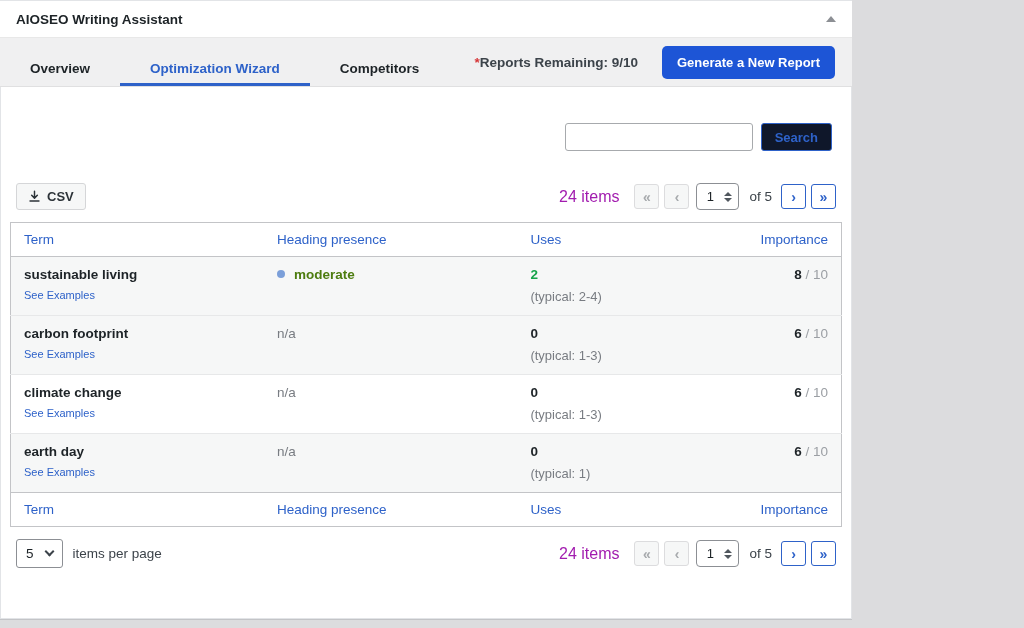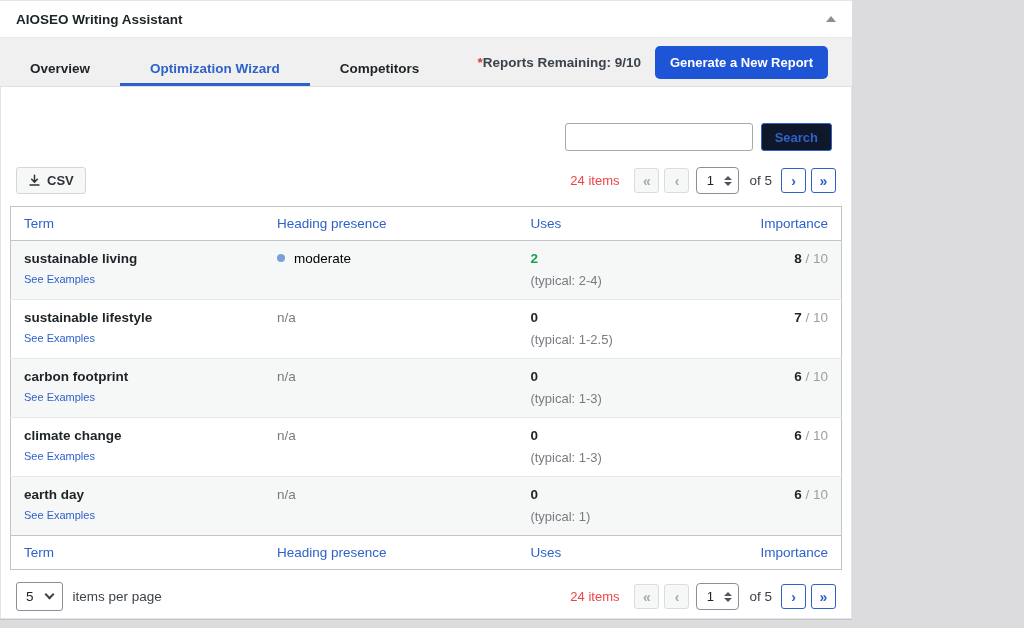--- a/index.html
+++ b/index.html
@@ -13,55 +13,55 @@
   
   .titlebar{height:38px;display:flex;align-items:center;justify-content:space-between;padding:0 16px;border-bottom:1px solid #e8e8e8;border-top:1px solid #e2e4e7;background:#fff;}
   .titlebar h1{font-size:13.5px;font-weight:bold;color:var(--dark);}
   .caret-up{width:0;height:0;border-left:5px solid transparent;border-right:5px solid transparent;border-bottom:6px solid #8c8f94;cursor:pointer;}
   
   .tabbar{height:49px;background:#f0f0f1;display:flex;align-items:stretch;border-bottom:1px solid #e0e0e1;}
   .tabs{display:flex;align-items:stretch;margin-top:12px;}
   .tab{display:flex;align-items:center;padding:0 30px;font-weight:bold;font-size:13.5px;color:var(--dark);position:relative;cursor:pointer;}
   .tab.active{color:var(--link);}
   .tab.active::after{content:"";position:absolute;left:0;right:0;bottom:0;height:3px;background:var(--link);}
-  .tabbar-right{margin-left:auto;display:flex;align-items:center;gap:14px;padding-right:24px;}
+  .tabbar-right{margin-left:auto;display:flex;align-items:center;gap:24px;padding-right:17px;}
   .reports{font-weight:bold;font-size:13.5px;color:var(--mid);}
   .reports .star{color:var(--red);}
   .btn-primary{background:var(--accent);color:#fff;font-weight:bold;font-size:13px;border:none;border-radius:5px;padding:9px 15px;cursor:pointer;font-family:inherit;}
   
   .content{padding:0 10px;}
   .search-row{display:flex;justify-content:flex-end;align-items:center;gap:8px;margin-top:36px;padding-right:10px;}
   .search-input{width:188px;height:28px;border:1px solid #a7aaad;border-radius:3px;padding:0 8px;font-size:13px;font-family:inherit;background:#fff;}
   .btn-search{height:28px;padding:0 13px;background:#0f172a;border:1px solid var(--link);color:var(--link);font-weight:bold;font-size:13px;border-radius:3px;cursor:pointer;font-family:inherit;}
-  .toolbar-row{display:flex;justify-content:space-between;align-items:center;margin-top:16px;padding:0 6px;}
+  .toolbar-row{display:flex;justify-content:space-between;align-items:center;margin-top:32px;padding:0 6px;}
   .btn-csv{display:flex;align-items:center;gap:6px;background:#f6f7f7;border:1px solid #d5d6d8;border-radius:3px;padding:5px 11px;font-weight:bold;font-size:13px;color:#2c3338;cursor:pointer;font-family:inherit;}
   
   .pager{display:flex;align-items:center;gap:5px;}
-  .pager .count{color:#ef4444;margin-right:10px;font-size:13px;}
+  .pager .count{color:#a21caf;margin-right:10px;font-size:16px;}
   .pg-btn{width:25px;height:25px;display:flex;align-items:center;justify-content:center;border-radius:3px;font-size:14px;font-weight:bold;cursor:pointer;user-select:none;}
   .pg-btn.disabled{background:#f6f7f7;border:1px solid #dcdcde;color:#a7aaad;cursor:default;}
   .pg-btn.enabled{background:#fff;border:1px solid var(--link);color:var(--link);}
   .page-box{display:flex;align-items:center;height:27px;border:1px solid #8c8f94;border-radius:4px;background:#fff;padding:0 3px 0 2px;margin:0 2px;}
   .page-box input{width:22px;border:none;outline:none;text-align:center;font-size:13px;font-family:inherit;color:var(--dark);}
   .stepper{display:flex;flex-direction:column;gap:2px;padding:0 3px;cursor:pointer;}
   .tri-up{width:0;height:0;border-left:4px solid transparent;border-right:4px solid transparent;border-bottom:4px solid #50575e;}
   .tri-down{width:0;height:0;border-left:4px solid transparent;border-right:4px solid transparent;border-top:4px solid #50575e;}
   .of-label{color:var(--mid);margin:0 4px 0 3px;font-size:13.5px;}
   
   table{width:100%;border-collapse:collapse;margin-top:12px;border:1px solid var(--border);background:#fff;}
   th{font-size:13.5px;font-weight:normal;color:var(--link);text-align:left;padding:9px 13px;cursor:pointer;}
   thead th{border-bottom:1px solid var(--border);}
   tfoot th{border-top:1px solid var(--border);}
   td{padding:10px 13px 11px;vertical-align:top;font-size:13.5px;}
   tr.striped td{background:#f6f7f7;}
   tbody tr + tr td{border-top:1px solid #e7e8e9;}
   .term{font-weight:bold;color:var(--dark);}
   .examples{display:inline-block;margin-top:7px;color:var(--link);text-decoration:none;font-size:11px;cursor:pointer;}
   .hp-dot{display:inline-block;width:8px;height:8px;border-radius:50%;background:var(--dot);margin-right:9px;vertical-align:1px;}
-  .hp-text{font-weight:normal;color:#000000;}
+  .hp-text{font-weight:bold;color:#4d7c0f;}
   .hp-na{color:var(--gray);}
   .uses-val{font-weight:bold;color:var(--dark);}
   .uses-val.green{color:var(--green);}
   .typical{color:var(--gray);margin-top:7px;font-size:13px;}
   .col-imp, th.col-imp{text-align:right;}
   .imp-score{font-weight:bold;color:var(--dark);}
   .imp-max{color:#9b9fa4;}
   
   .bottom-row{display:flex;justify-content:space-between;align-items:center;margin-top:12px;padding:0 6px;}
   .per-page{display:flex;align-items:center;gap:10px;}
@@ -142,29 +142,20 @@
       <tbody>
         <tr class="striped">
           <td><div class="term">sustainable living</div><a class="examples">See Examples</a></td>
           <td><span class="hp-dot"></span><span class="hp-text">moderate</span></td>
           <td>
               <div class="uses-val green">2</div>
               <div class="typical">(typical: 2-4)</div>
             </td>
           <td class="col-imp"><span class="imp-score">8</span><span class="imp-max"> / 10</span></td>
         </tr>
-        <tr>
-          <td><div class="term">sustainable lifestyle</div><a class="examples">See Examples</a></td>
-          <td><span class="hp-na">n/a</span></td>
-          <td>
-              <div class="uses-val">0</div>
-              <div class="typical">(typical: 1-2.5)</div>
-            </td>
-          <td class="col-imp"><span class="imp-score">7</span><span class="imp-max"> / 10</span></td>
-        </tr>
         <tr class="striped">
           <td><div class="term">carbon footprint</div><a class="examples">See Examples</a></td>
           <td><span class="hp-na">n/a</span></td>
           <td>
               <div class="uses-val">0</div>
               <div class="typical">(typical: 1-3)</div>
             </td>
           <td class="col-imp"><span class="imp-score">6</span><span class="imp-max"> / 10</span></td>
         </tr>
         <tr>

